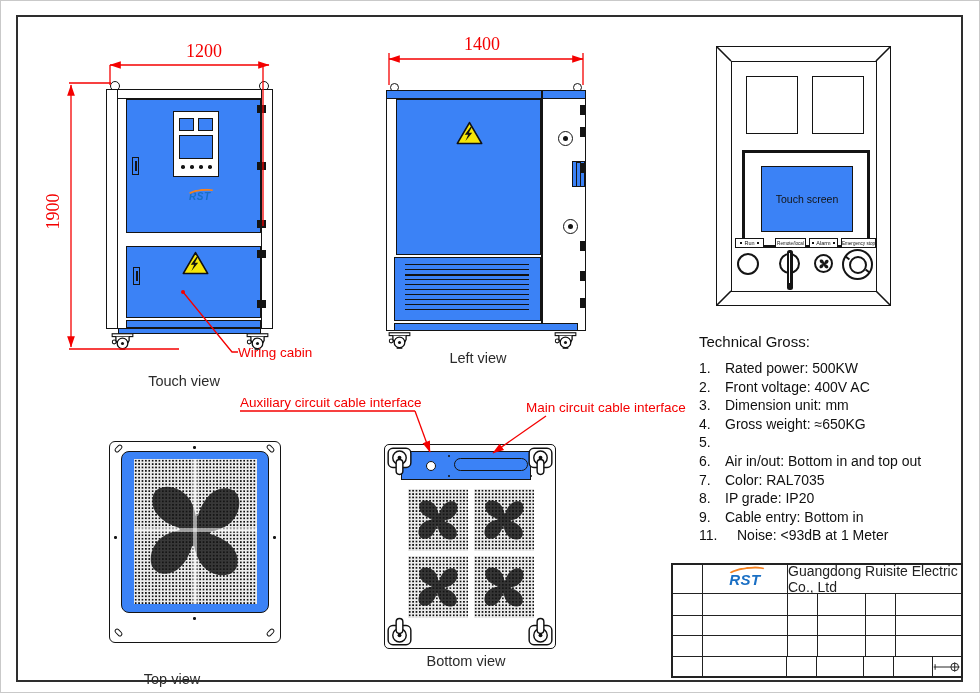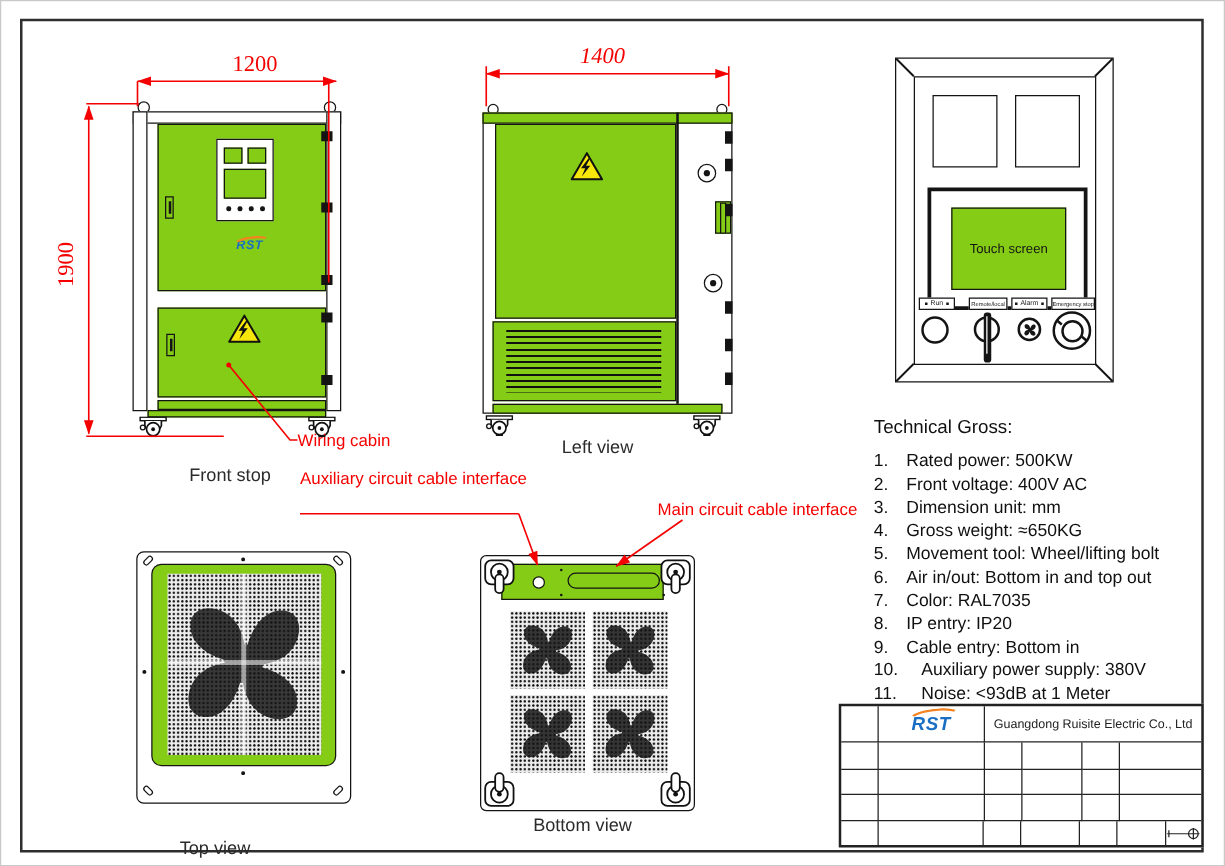--- a/index.html
+++ b/index.html
@@ -1,21 +1,21 @@
 <!DOCTYPE html>
 <html><head>
 <meta charset="utf-8">
 <style>
   html,body{margin:0;padding:0;background:#e8e8e8;}
   #page{position:relative;width:980px;height:693px;background:#fff;border:1px solid #c9c9c9;
         font-family:"Liberation Sans",sans-serif;overflow:hidden;box-sizing:border-box;}
   .abs{position:absolute;box-sizing:border-box;}
   .b{border:1.3px solid #141414;background:#fff;}
   .b2{border:1.8px solid #141414;background:#fff;}
-  .bt{border:1.2px solid #141414;background:#84cc16;}
+  .bt{border:1.2px solid #141414;background:#3b82f6;}
   .blk{background:#141414;}
   .frame{border:2px solid #2e2e2e;}
   .cap{font-size:14.5px;color:#2b2b2b;text-align:center;}
   .dim{font-family:"Liberation Serif",serif;font-size:18px;color:#f40000;text-align:center;font-weight:500;}
   .redlbl{font-size:13.5px;color:#f40000;white-space:nowrap;}
   .mesh{background-color:#ececec;background-image:radial-gradient(circle,#101010 0.9px,transparent 1px);background-size:3.4px 3.4px;}
   .circle{border-radius:50%;}
   .plate{border:1px solid #141414;background:#fff;display:flex;align-items:center;justify-content:center;
          font-size:5.5px;color:#141414;white-space:nowrap;overflow:hidden;position:absolute;box-sizing:border-box;}
   .plate::before,.plate::after{content:"";width:2px;height:2px;background:#141414;flex:0 0 auto;margin:0 2px;}
@@ -215,41 +215,36 @@
       <div class="specrow">
           <span class="spec-n">3.</span>
           <span class="spec-t">Dimension unit: mm</span>
         </div>
       <div class="specrow">
           <span class="spec-n">4.</span>
           <span class="spec-t">Gross weight: ≈650KG</span>
         </div>
       <div class="specrow">
           <span class="spec-n">5.</span>
-          <span class="spec-t">Movement tool: Wheel/lifting bolt</span>
         </div>
       <div class="specrow">
           <span class="spec-n">6.</span>
           <span class="spec-t">Air in/out: Bottom in and top out</span>
         </div>
       <div class="specrow">
           <span class="spec-n">7.</span>
           <span class="spec-t">Color: RAL7035</span>
         </div>
       <div class="specrow">
           <span class="spec-n">8.</span>
-          <span class="spec-t">IP entry: IP20</span>
+          <span class="spec-t">IP grade: IP20</span>
         </div>
       <div class="specrow">
           <span class="spec-n">9.</span>
           <span class="spec-t">Cable entry: Bottom in</span>
-        </div>
-      <div class="specrow wide">
-          <span class="spec-n">10.</span>
-          <span class="spec-t">Auxiliary power supply: 380V</span>
         </div>
       <div class="specrow wide">
           <span class="spec-n">11.</span>
           <span class="spec-t">Noise: &lt;93dB at 1 Meter</span>
         </div>
     </div>
   </div>
 
   <div class="abs" style="left:108px;top:440px;width:172px;height:202px;">
     <div class="abs" style="left:0;top:0;width:172px;height:202px;border:1.7px solid #141414;border-radius:6px;background:#fff;"></div>
@@ -340,39 +335,39 @@
     <g stroke="#141414" stroke-width="1.6">
       <line x1="716" y1="46" x2="730" y2="60"></line>
       <line x1="889" y1="46" x2="875" y2="60"></line>
       <line x1="716" y1="304" x2="730" y2="290"></line>
       <line x1="889" y1="304" x2="875" y2="290"></line>
     </g>
   </svg>
 
   <div class="abs dim" style="left:158px;top:40px;width:90px;">1200</div>
   <div class="abs dim" style="left:22px;top:200px;width:60px;transform:rotate(-90deg);">1900</div>
-  <div class="abs dim" style="left:451px;top:33px;width:60px;font-style:italic;">1400</div>
+  <div class="abs dim" style="left:451px;top:33px;width:60px;">1400</div>
 
   <div class="abs redlbl" style="left:237px;top:344px;">Wiring cabin</div>
-  <div class="abs redlbl" style="left:239px;top:374px;">Auxiliary circuit cable interface</div>
+  <div class="abs redlbl" style="left:239px;top:394px;">Auxiliary circuit cable interface</div>
   <div class="abs redlbl" style="left:525px;top:399px;">Main circuit cable interface</div>
 
-  <div class="abs cap" style="left:123px;top:372px;width:120px;">Front stop</div>
+  <div class="abs cap" style="left:123px;top:372px;width:120px;">Touch view</div>
   <div class="abs cap" style="left:417px;top:349px;width:120px;">Left view</div>
   <div class="abs cap" style="left:111px;top:649px;width:120px;margin-top:21px;">Top view</div>
   <div class="abs cap" style="left:405px;top:652px;width:120px;">Bottom view</div>
 
   <div class="abs" style="left:670px;top:562px;width:292px;height:115px;border:2px solid #222;background:#fff;">
     <div style="display:flex;height:29px;">
       <div class="tb-cell" style="width:30px;"></div>
       <div class="tb-cell" style="width:85px;display:flex;align-items:center;justify-content:center;">
         <span class="logo" style="font-size:15px;">RST</span>
       </div>
       <div class="tb-cell" style="flex:1;border-right:none;display:flex;align-items:center;justify-content:center;">
-        <span style="font-size:10px;color:#222;">Guangdong Ruisite Electric Co., Ltd</span>
+        <span style="font-size:14px;color:#222;">Guangdong Ruisite Electric Co., Ltd</span>
       </div>
     </div>
     <div style="display:flex;height:22px;">
       <div class="tb-cell" style="width:30px;"></div>
         <div class="tb-cell" style="width:85px;"></div>
         <div class="tb-cell" style="width:30px;"></div>
         <div class="tb-cell" style="width:48px;"></div>
         <div class="tb-cell" style="width:30px;"></div>
         <div class="tb-cell" style="flex:1;border-right:none;"></div>
     </div>

